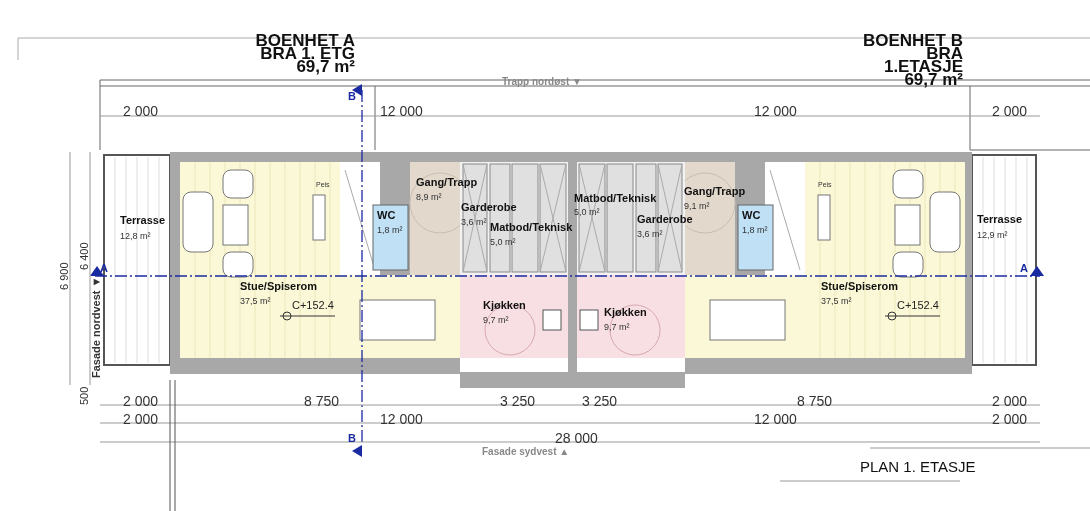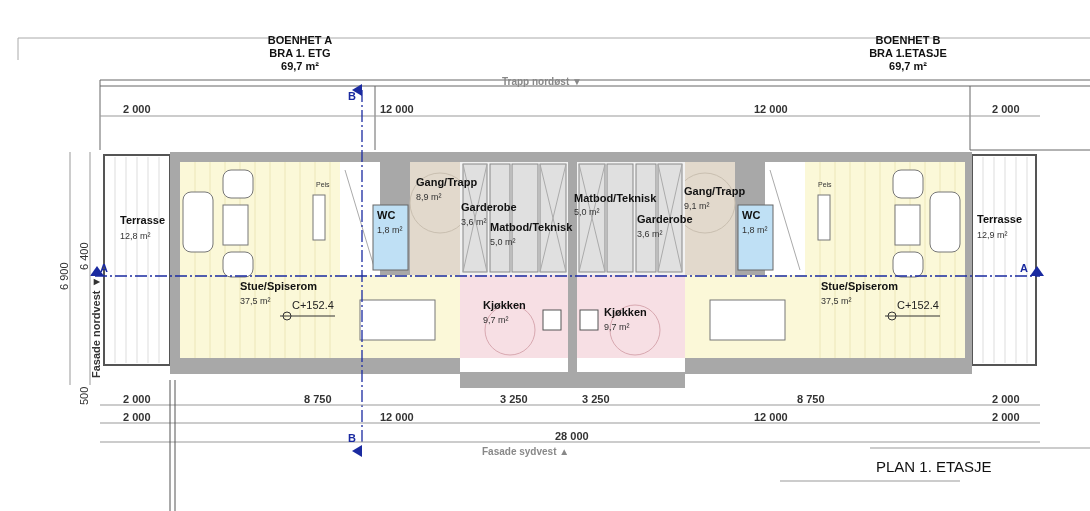--- a/index.html
+++ b/index.html
@@ -1,22 +1,22 @@
 <!DOCTYPE html>
 <html><head>
 <meta charset="utf-8">
 <style>
   html,body{margin:0;padding:0;background:#fff;}
   body{width:1090px;height:511px;position:relative;overflow:hidden;font-family:"Liberation Sans",sans-serif;color:#222;}
-  .hdr{position:absolute;text-align:center;font-weight:bold;font-size:11px;line-height:13px;color:#111;}
-  .dim{position:absolute;font-size:11px;color:#333;white-space:nowrap;font-weight:bold;}
+  .hdr{position:absolute;text-align:right;font-weight:bold;font-size:17px;line-height:13px;color:#111;}
+  .dim{position:absolute;font-size:14px;color:#333;white-space:nowrap;}
   .room-name{position:absolute;font-weight:bold;font-size:11px;color:#111;white-space:nowrap;}
   .room-area{position:absolute;font-size:9px;color:#333;white-space:nowrap;}
   .facade{position:absolute;font-weight:bold;font-size:10px;color:#888;white-space:nowrap;}
-  .title{position:absolute;font-size:15px;color:#111;white-space:nowrap;margin-left:16px;}
+  .title{position:absolute;font-size:15px;color:#111;white-space:nowrap;}
   .elev{position:absolute;font-size:11px;color:#222;white-space:nowrap;}
   .vtext{position:absolute;transform:rotate(-90deg);transform-origin:left top;font-size:11px;color:#333;white-space:nowrap;}
   .sec{position:absolute;font-size:11px;font-weight:bold;color:#1a2aa0;}
   svg{position:absolute;left:0;top:0;}
 </style>
 </head>
 <body>
 
 <svg width="1090" height="511">
 

